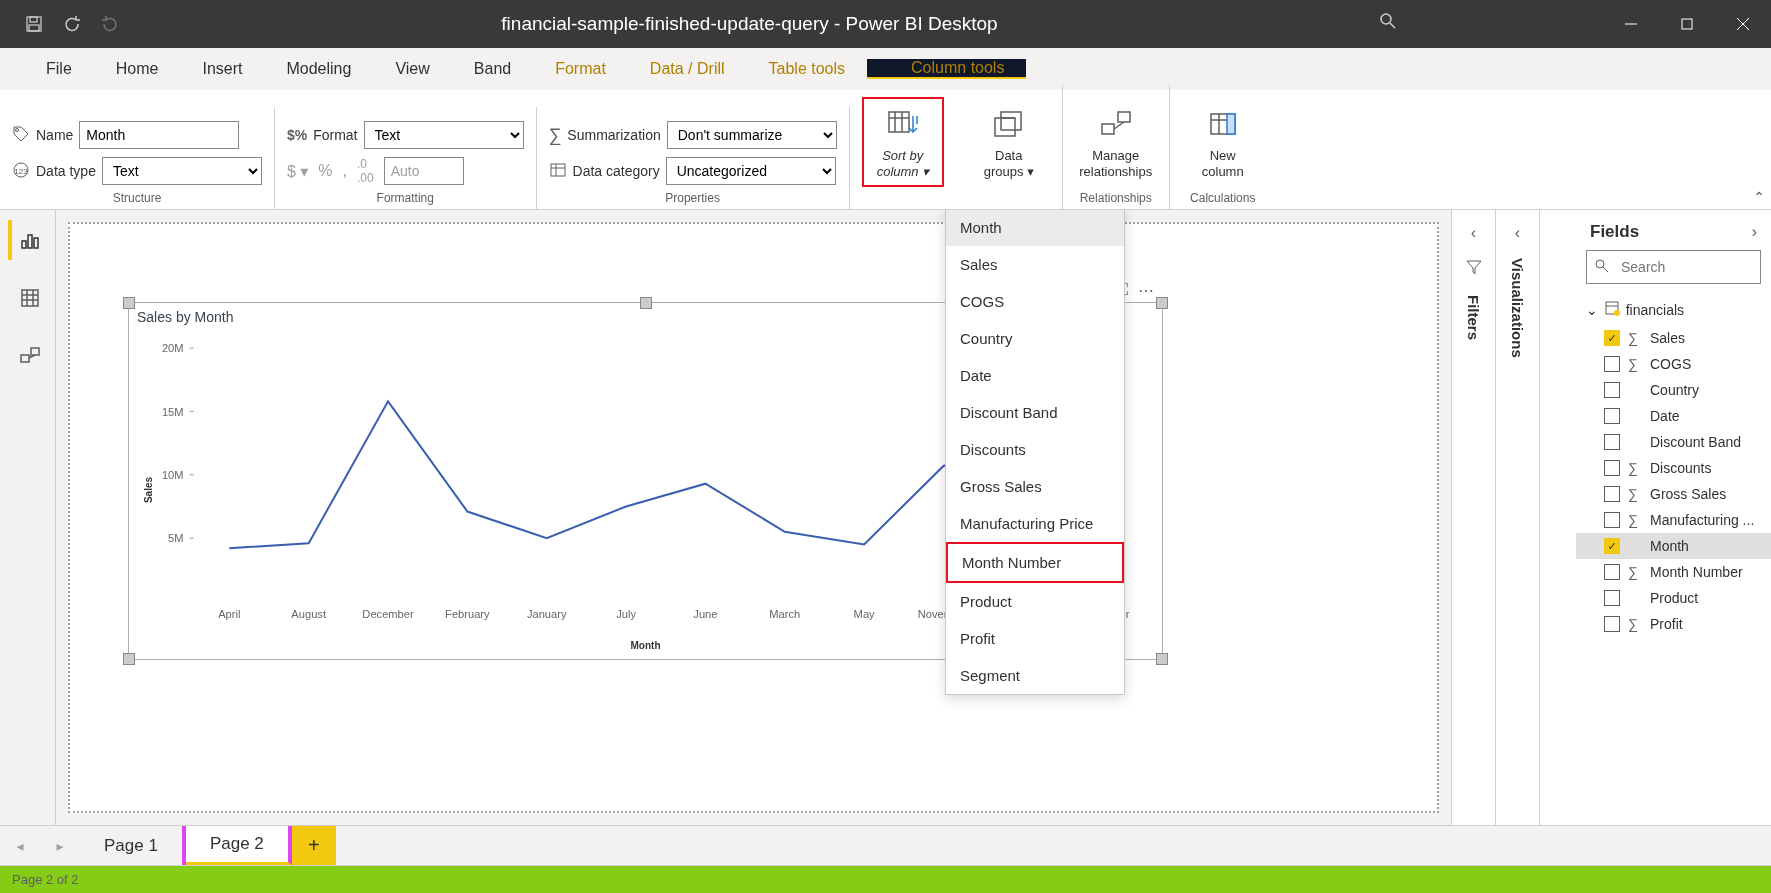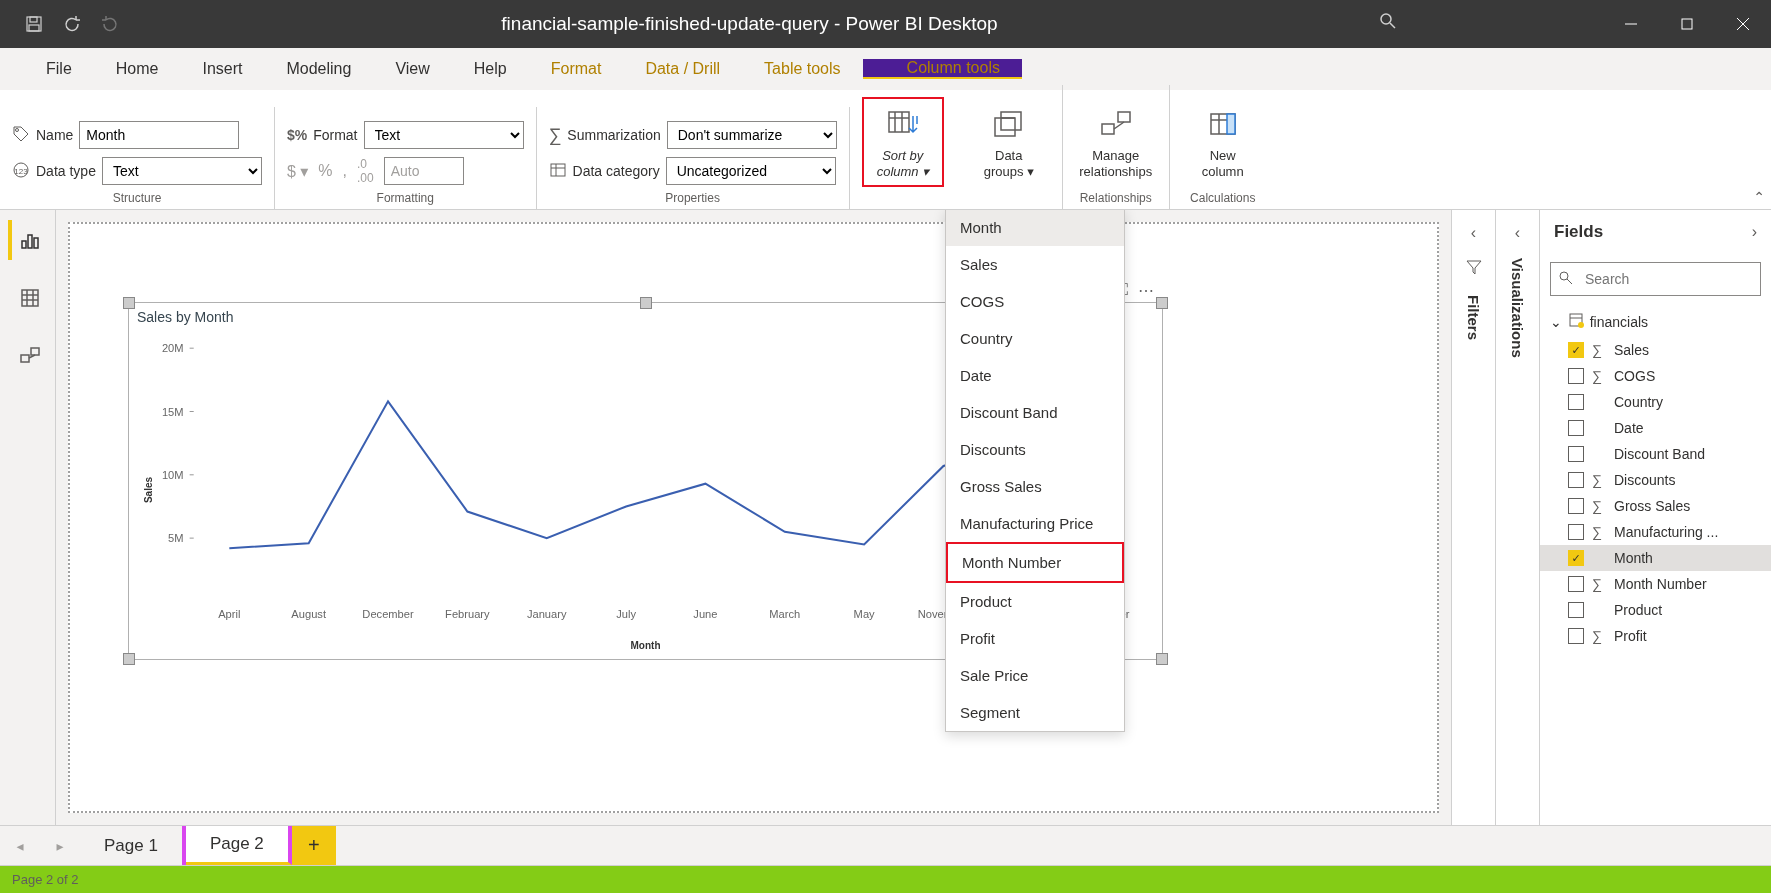--- a/index.html
+++ b/index.html
@@ -11,21 +11,21 @@
   .titlebar-icon { width: 20px; height: 20px; display: flex; align-items: center; justify-content: center; color: #d0d0d0; }
   .titlebar-center { flex: 1; text-align: center; color: #fff; font-size: 19px; }
   .titlebar-right { display: flex; align-items: center; gap: 0; }
   .titlebar-search { width: 24px; height: 24px; margin-right: 200px; color: #d0d0d0; }
   .win-btn { width: 56px; height: 48px; display: flex; align-items: center; justify-content: center; color: #fff; }
   
   
   .ribbon-tabs { background: #f3f2f1; height: 42px; display: flex; align-items: center; padding-left: 24px; gap: 0; }
   .ribbon-tab { padding: 0 22px; display: flex; align-items: center; font-size: 16px; color: #323130; cursor: pointer; }
   .ribbon-tab.contextual { color: #b08000; }
-  .ribbon-tab.active { background: #4c1d95; border-bottom: 2px solid #f2c811; color: #b08000; padding-left: 44px; }
+  .ribbon-tab.active { background: #0f172a; border-bottom: 2px solid #f2c811; color: #b08000; padding-left: 44px; }
   
   
   .ribbon { background: #fff; border-bottom: 1px solid #d0d0d0; display: flex; height: 120px; position: relative; align-items: flex-end; }
   .ribbon-group { display: flex; flex-direction: column; border-right: 1px solid #d0d0d0; padding: 6px 12px 4px; }
   .ribbon-group-body { flex: 1; display: flex; align-items: flex-start; gap: 10px; padding-top: 6px; }
   .ribbon-group-label { text-align: center; font-size: 12px; color: #605e5c; padding-top: 4px; }
   .ribbon-row { display: flex; align-items: center; gap: 6px; height: 32px; }
   .ribbon-col { display: flex; flex-direction: column; gap: 4px; }
   .ribbon-label { font-size: 14px; color: #323130; }
   .ribbon-input, .ribbon-select { border: 1px solid #8a8886; height: 28px; padding: 2px 6px; font-size: 14px; background: #fff; }
@@ -61,24 +61,24 @@
   .dropdown-item { padding: 10px 14px; font-size: 15px; cursor: pointer; }
   .dropdown-item.selected { background: #edebe9; }
   .dropdown-item.highlighted { border: 2px solid #e81123; }
   
   
   .pane-collapsed { width: 44px; border-left: 1px solid #d0d0d0; background: #fff; display: flex; flex-direction: column; align-items: center; padding-top: 14px; gap: 16px; }
   .pane-chevron { font-size: 16px; color: #605e5c; }
   .pane-vlabel { writing-mode: vertical-rl; font-size: 15px; font-weight: 600; color: #323130; }
   
   
-  .fields-pane { width: 232px; border-left: 1px solid #d0d0d0; background: #fff; display: flex; flex-direction: column; }
+  .fields-pane { width: 232px; border-left: 1px solid #d0d0d0; background: #fff; display: flex; flex-direction: column; padding-left: 36px; }
   .fields-header { display: flex; align-items: center; justify-content: space-between; padding: 12px 14px 8px; }
   .fields-title { font-size: 17px; font-weight: 600; }
-  .fields-search { margin: 12px 10px 10px; position: relative; }
+  .fields-search { margin: 0 10px 10px; position: relative; }
   .fields-search input { width: 100%; height: 34px; border: 1px solid #8a8886; padding: 4px 8px 4px 34px; font-size: 14px; }
   .fields-search .search-ic { position: absolute; left: 8px; top: 8px; color: #605e5c; }
   .fields-list { flex: 1; overflow-y: auto; }
   .fields-table { display: flex; align-items: center; gap: 6px; padding: 6px 10px; font-size: 14px; }
   .fields-field { display: flex; align-items: center; gap: 8px; padding: 5px 10px 5px 28px; font-size: 14px; }
   .fields-field.selected { background: #e1dfdd; }
   .chk { width: 16px; height: 16px; border: 1px solid #605e5c; display: inline-flex; align-items: center; justify-content: center; font-size: 11px; }
   .chk.checked { background: #f2c811; border-color: #f2c811; color: #323130; }
   .sigma { font-size: 14px; color: #605e5c; width: 14px; display: inline-block; }
   
@@ -143,21 +143,21 @@
       </div>
   </div>
 </div>
 
 <div class="ribbon-tabs" id="ribbon-tabs">
     <div class="ribbon-tab">File</div>
     <div class="ribbon-tab">Home</div>
     <div class="ribbon-tab">Insert</div>
     <div class="ribbon-tab">Modeling</div>
     <div class="ribbon-tab">View</div>
-    <div class="ribbon-tab">Help</div>
+    <div class="ribbon-tab">Band</div>
     <div class="ribbon-tab contextual">Format</div>
     <div class="ribbon-tab contextual">Data / Drill</div>
     <div class="ribbon-tab contextual">Table tools</div>
     <div class="ribbon-tab contextual active">Column tools</div>
   </div>
 
 <div class="ribbon">
 
   <div class="ribbon-group">
     <div class="ribbon-group-body">
@@ -370,21 +370,20 @@
           <div class="dropdown-item">COGS</div>
           <div class="dropdown-item">Country</div>
           <div class="dropdown-item">Date</div>
           <div class="dropdown-item">Discount Band</div>
           <div class="dropdown-item">Discounts</div>
           <div class="dropdown-item">Gross Sales</div>
           <div class="dropdown-item">Manufacturing Price</div>
           <div class="dropdown-item highlighted">Month Number</div>
           <div class="dropdown-item">Product</div>
           <div class="dropdown-item">Profit</div>
-          <div class="dropdown-item">Sale Price</div>
           <div class="dropdown-item">Segment</div>
         </div>
 
     </div>
   </div>
 
   <div class="pane-collapsed">
     <span class="pane-chevron">‹</span>
     <span><svg width="18" height="18" viewBox="0 0 18 18" stroke="#605e5c" fill="none">
           <path d="M2 3 L16 3 L10 10 L10 16 L8 14 L8 10 Z"></path>

